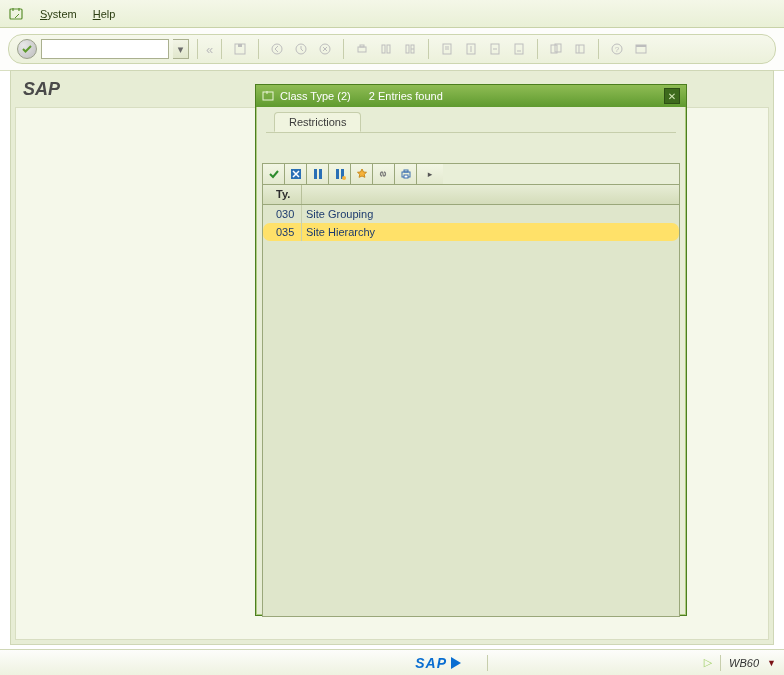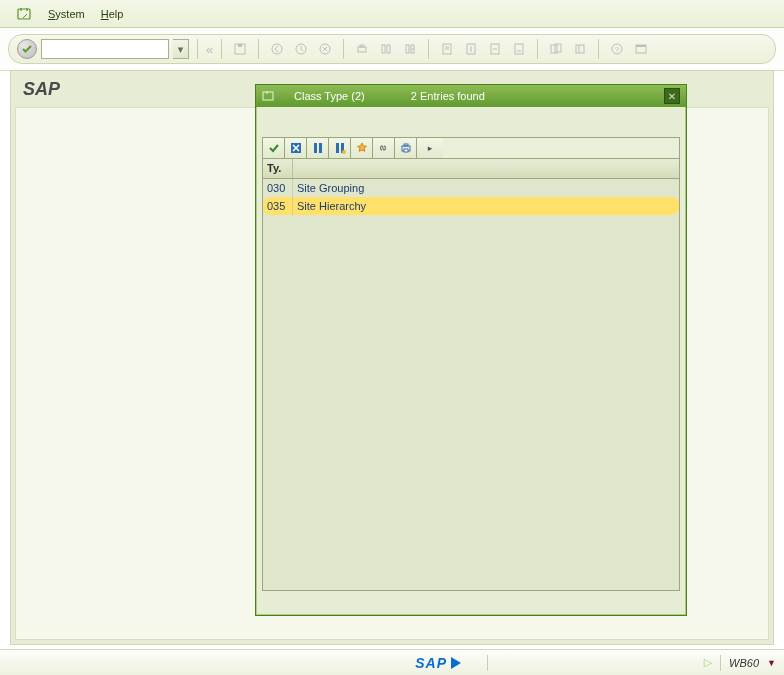--- a/index.html
+++ b/index.html
@@ -13,21 +13,21 @@
     position: relative;
   }
 
   
   .menubar {
     height: 28px;
     background: linear-gradient(#f4f7e8, #e9f0d6);
     border-bottom: 1px solid #c8d2a8;
     display: flex;
     align-items: center;
-    padding-left: 16px;
+    padding-left: 8px;
     gap: 16px;
   }
   .menubar .menu-icon {
     width: 16px; height: 16px;
     display: flex; align-items: center; justify-content: center;
   }
   .menubar .menu-item {
     color: #2c3e12;
     cursor: pointer;
     text-decoration: underline;
@@ -117,21 +117,21 @@
     background: #e7edd5;
     box-shadow: 0 0 0 1px #aecb7f inset;
   }
   .dlg-title {
     height: 22px;
     background: linear-gradient(#8fbc54, #5f9a2f);
     display: flex;
     align-items: center;
     color: #fff;
     padding: 0 6px;
-    gap: 20px;
+    gap: 6px;
     font-size: 11px;
   }
   .dlg-title .spacer { flex: 1; }
   .dlg-close {
     width: 16px; height: 16px;
     background: #3d6a1c;
     border: 1px solid #2d4f14;
     color: #d5e8b8;
     display:flex; align-items:center; justify-content:center;
     font-size:10px;
@@ -187,21 +187,21 @@
     overflow: hidden;
   }
   .grid-head {
     display: flex;
     background: linear-gradient(#e7edd5,#d4dcba);
     border-bottom: 1px solid #9aa77a;
     height: 20px;
     font-weight: bold;
     color: #2e2e2e;
   }
-  .col-ty { width: 30px; padding: 3px 4px; border-right: 1px solid #b7c09a; }
+  .col-ty { width: 30px; padding: 3px 4px; border-right: 1px solid #b7c09a; margin-left: 9px; }
   .col-desc { flex: 1; padding: 3px 4px; }
   .grid-row {
     display: flex;
     height: 18px;
     color: #1d3b6e;
     cursor: pointer;
   }
   .grid-row.hl { background: #ffe169; border-radius: 7px; }
   .grid-row .col-ty { color:#1d3b6e; border-right:1px solid #c7cfae; }
   .grid-row .col-desc { color:#1d3b6e; }
@@ -382,20 +382,24 @@
           <path d="M5 1v3" stroke="#eaf5d6"></path>
         </svg>
     </span>
     <span>Class Type (2)</span>
     <span>&nbsp;&nbsp;</span>
     <span>2 Entries found</span>
     <span class="spacer"></span>
     <span class="dlg-close">✕</span>
   </div>
 
+  <div class="dlg-tabstrip">
+    <div class="tab-underline"></div>
+    <span class="tab">Restrictions</span>
+  </div>
 
   <div class="dlg-spacer"></div>
 
   <div class="dlg-toolbar">
     <span class="dlg-tb-btn" style="color:#2e8b2e;">
       <svg width="14" height="14">
           <path d="M3 7l3 3 5-6" stroke="#2e8b2e" stroke-width="2" fill="none"></path>
         </svg>
     </span>
     <span class="dlg-tb-btn">

